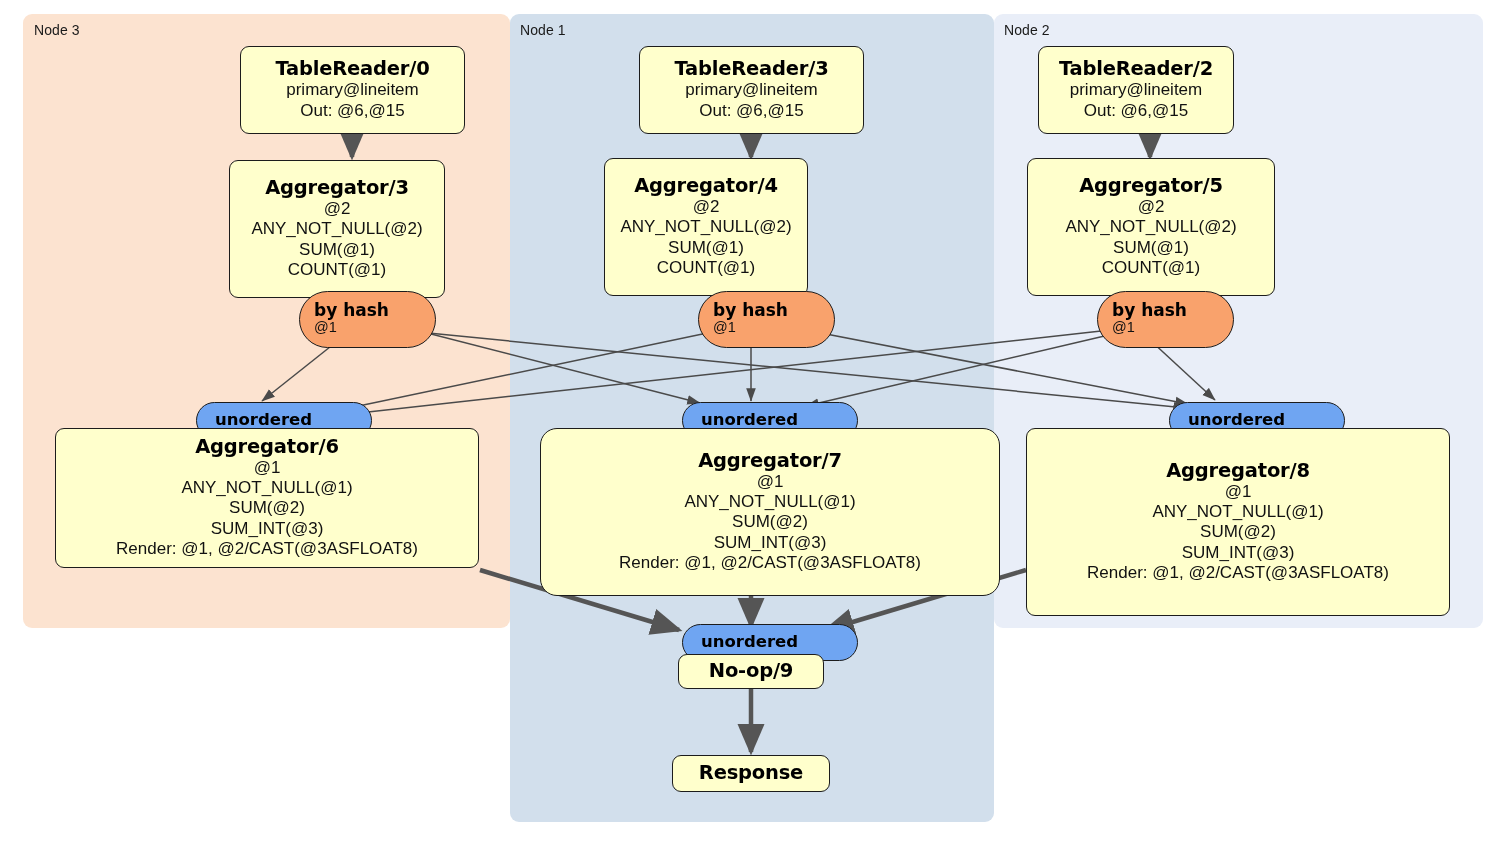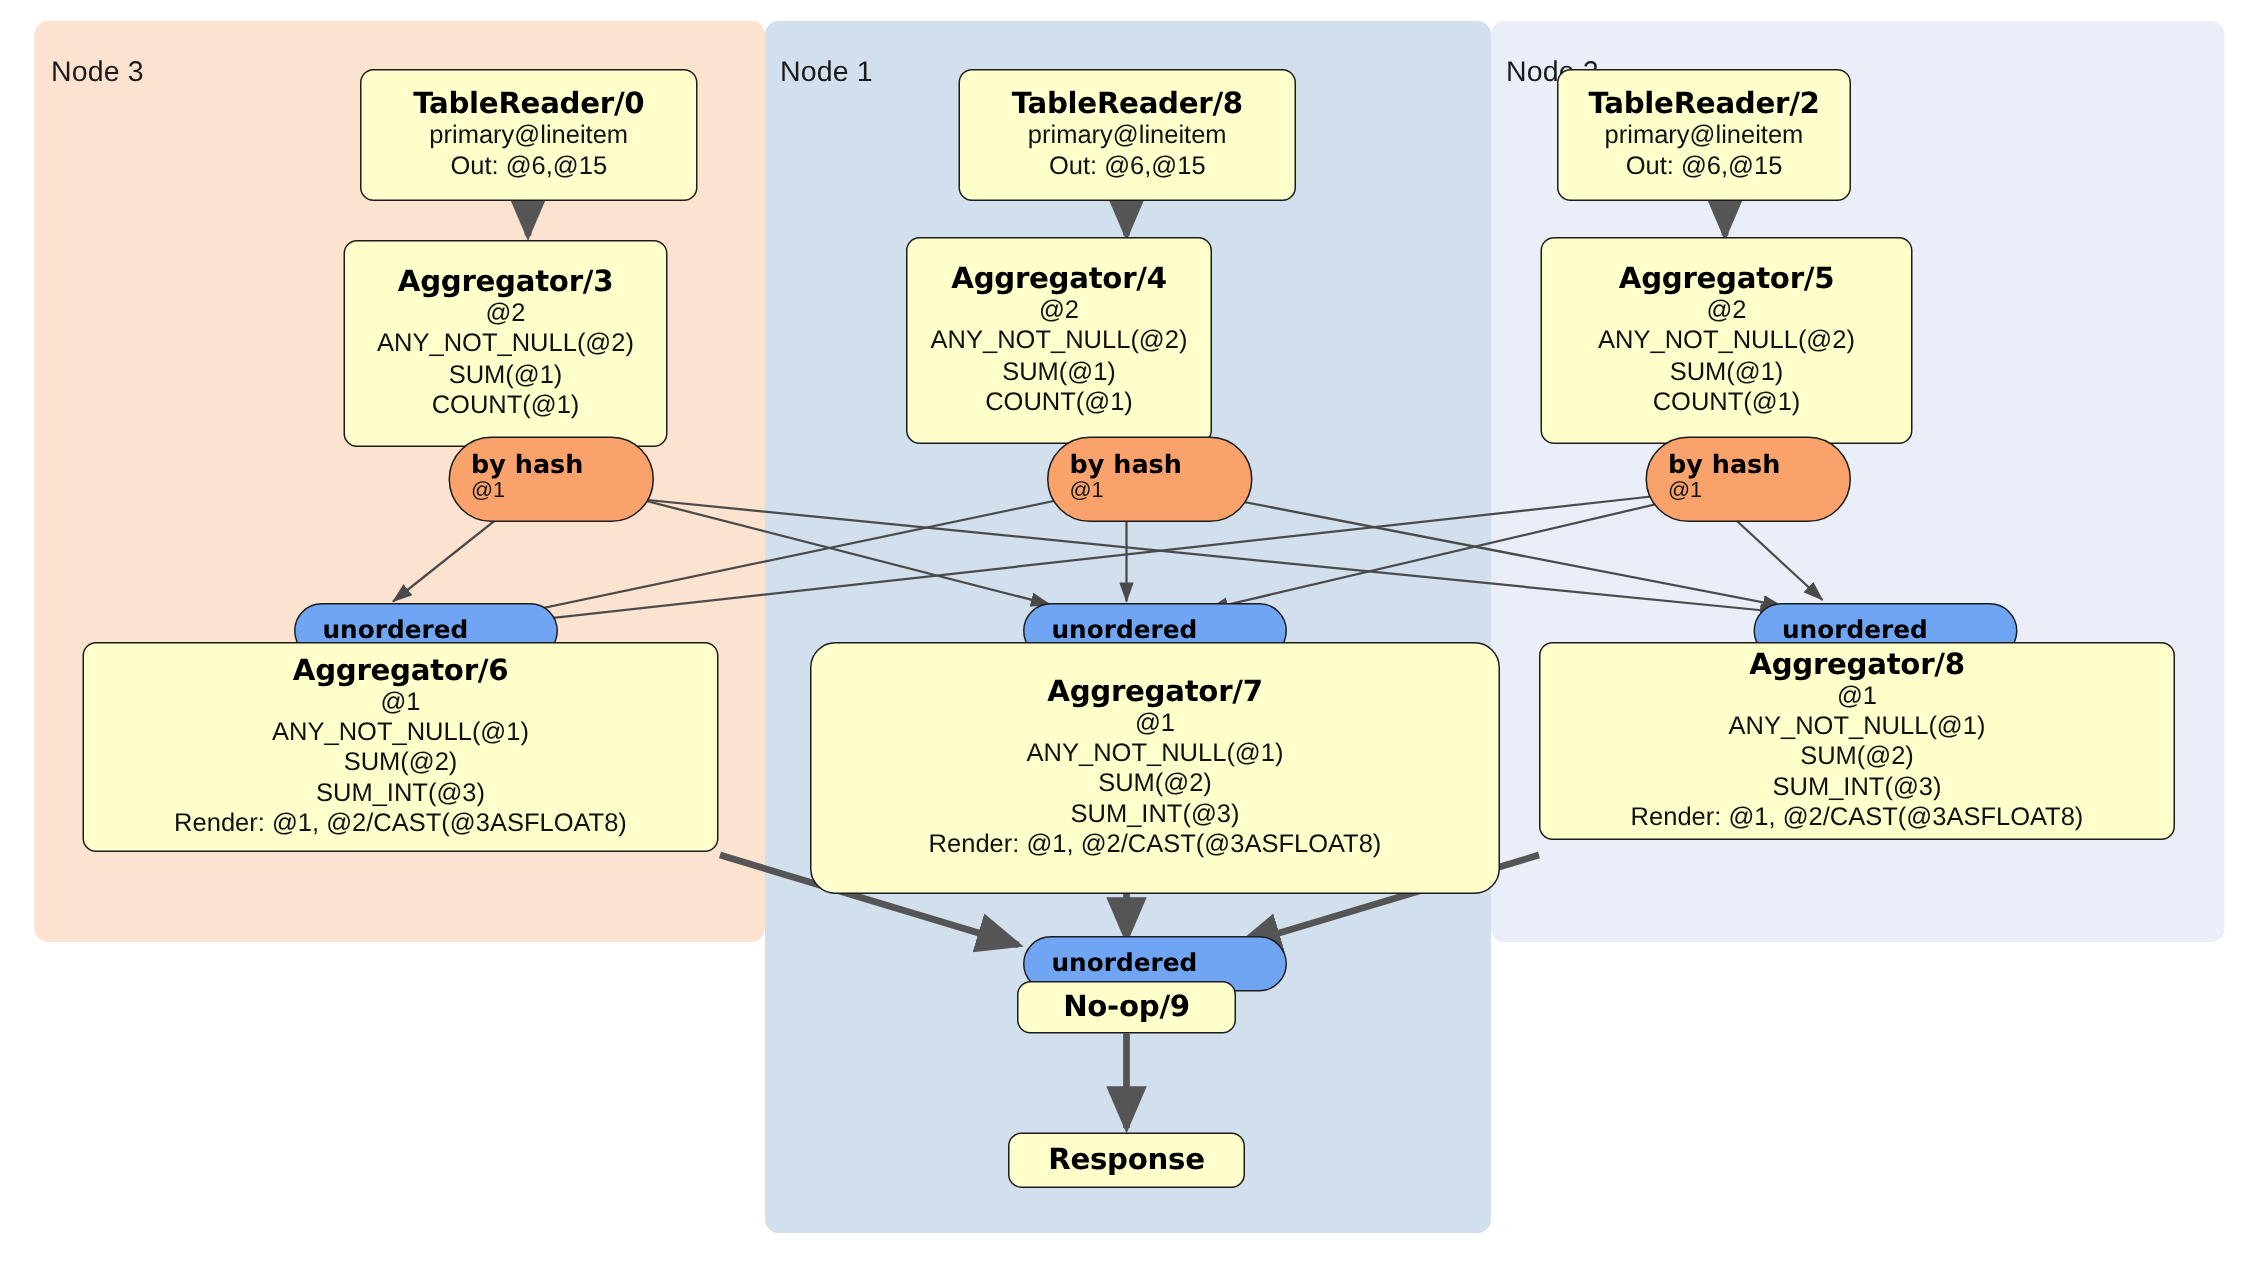--- a/index.html
+++ b/index.html
@@ -2,23 +2,23 @@
 <html><head>
 <meta charset="utf-8">
 <style>
   html,body{margin:0;padding:0;background:#ffffff;}
   body{width:1504px;height:842px;position:relative;overflow:hidden;
        font-family:"DejaVu Sans","Liberation Sans",sans-serif;}
 
   #canvas{position:absolute;inset:0;width:1504px;height:842px;}
 
   .panel{position:absolute;border-radius:9px;}
-  .panel-label{position:absolute;font-size:19px;color:#1a1a1a;
+  .panel-label{position:absolute;font-size:14px;color:#1a1a1a;
                font-family:"Liberation Sans","DejaVu Sans",sans-serif;
-               white-space:nowrap;letter-spacing:.1px;margin-top:16px;}
+               white-space:nowrap;letter-spacing:.1px;}
 
   svg#edges{position:absolute;left:0;top:0;width:1504px;height:842px;
             pointer-events:none;}
 
   .node{position:absolute;box-sizing:border-box;
         display:flex;flex-direction:column;align-items:center;
         justify-content:center;text-align:center;}
 
   .box{background:#ffffcc;border:1.6px solid #1c1c1c;border-radius:9px;
        padding:4px 10px 6px 10px;line-height:1.18;}
@@ -96,21 +96,21 @@
     </g>
   </svg>
 
   <div class="node box" style="left:240px;top:46px;width:225px;height:88px;">
     <div class="t">TableReader/0</div>
     <div class="s">primary@lineitem</div>
     <div class="s">Out: @6,@15</div>
   </div>
 
   <div class="node box" style="left:639px;top:46px;width:225px;height:88px;">
-    <div class="t">TableReader/8</div>
+    <div class="t">TableReader/3</div>
     <div class="s">primary@lineitem</div>
     <div class="s">Out: @6,@15</div>
   </div>
 
   <div class="node box" style="left:1038px;top:46px;width:196px;height:88px;">
     <div class="t">TableReader/2</div>
     <div class="s">primary@lineitem</div>
     <div class="s">Out: @6,@15</div>
   </div>
 
@@ -176,21 +176,21 @@
 
   <div class="node box" style="left:540px;top:428px;width:460px;height:168px;border-radius:17px;">
     <div class="t">Aggregator/7</div>
     <div class="s">@1</div>
     <div class="s">ANY_NOT_NULL(@1)</div>
     <div class="s">SUM(@2)</div>
     <div class="s">SUM_INT(@3)</div>
     <div class="s">Render: @1, @2/CAST(@3ASFLOAT8)</div>
   </div>
 
-  <div class="node box" style="left:1026px;top:428px;width:424px;height:132px;">
+  <div class="node box" style="left:1026px;top:428px;width:424px;height:188px;">
     <div class="t">Aggregator/8</div>
     <div class="s">@1</div>
     <div class="s">ANY_NOT_NULL(@1)</div>
     <div class="s">SUM(@2)</div>
     <div class="s">SUM_INT(@3)</div>
     <div class="s">Render: @1, @2/CAST(@3ASFLOAT8)</div>
   </div>
 
   <div class="pill unord onetext" style="position:absolute;left:682px;top:624px;width:138px;height:29px;">
     <div class="t">unordered</div>

